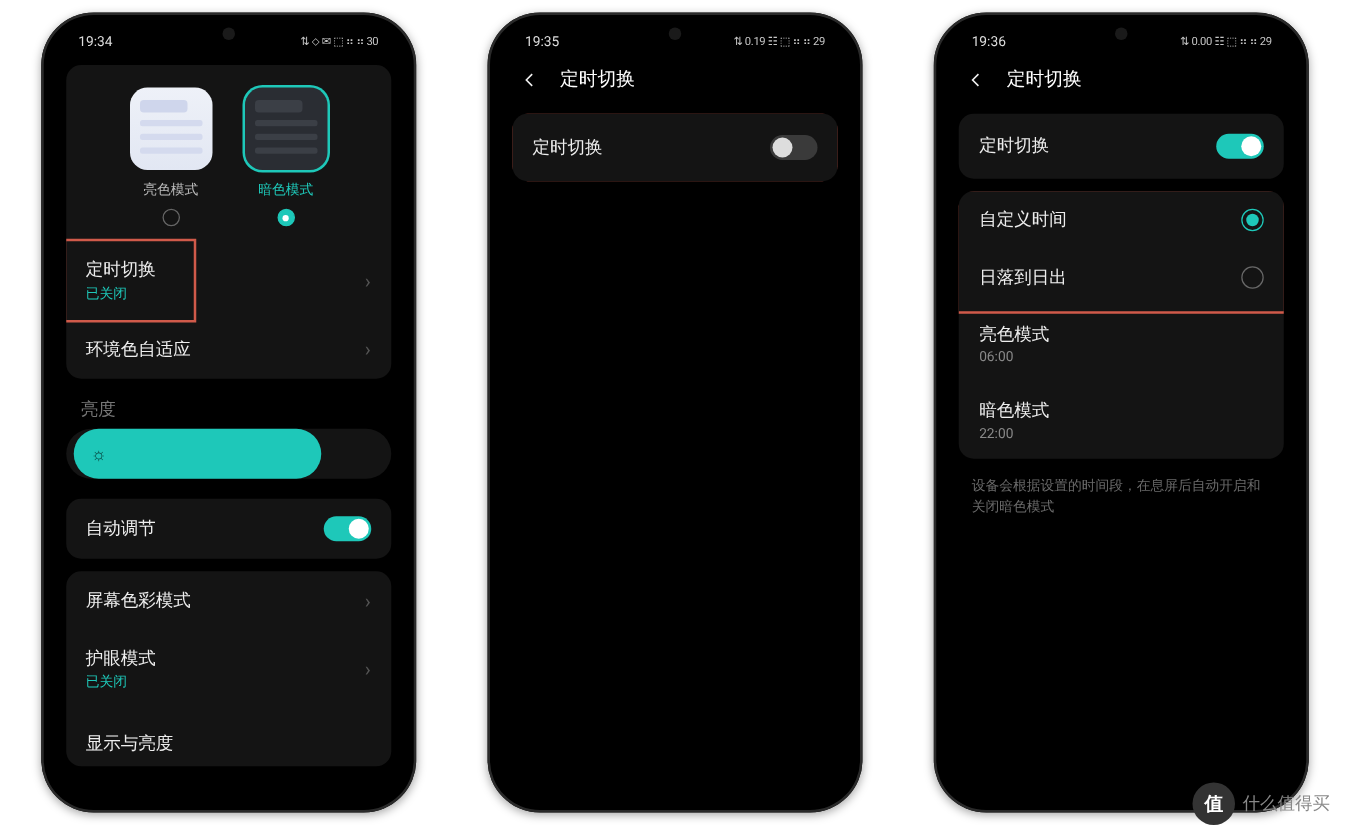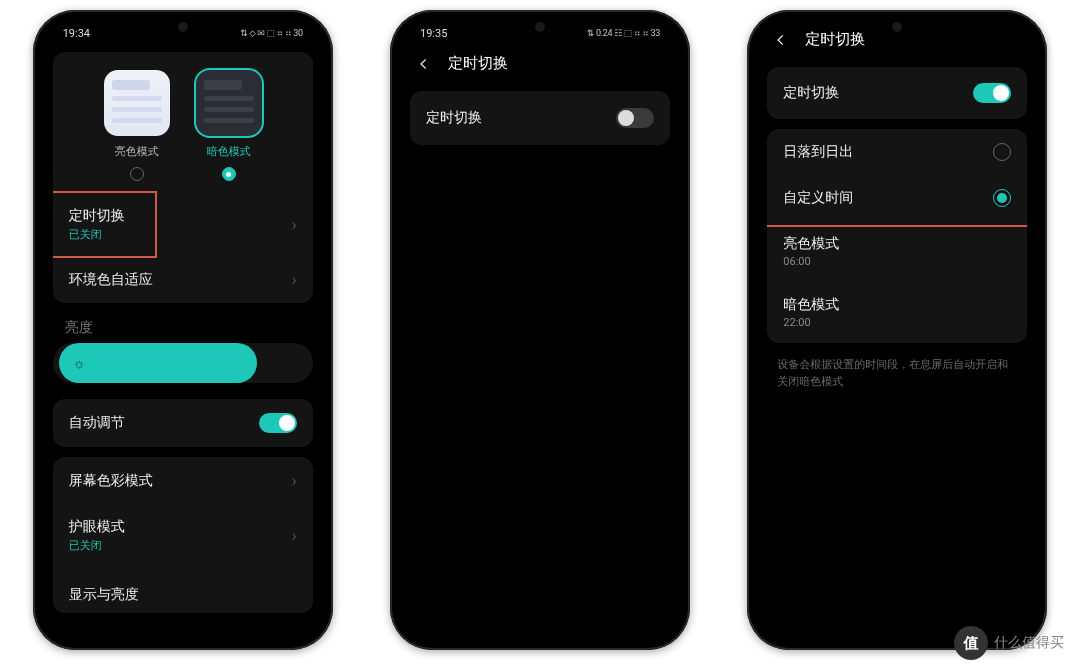--- a/index.html
+++ b/index.html
@@ -282,21 +282,21 @@
       </div>
     </div>
   </div>
 
   <div class="phone">
     <div class="screen">
       <div class="notch"></div>
 
       <div class="statusbar">
         <span>19:35</span>
-        <span class="status-right">⇅ 0.24 ☷ ⬚ ⠶ ⠶ 33</span>
+        <span class="status-right">⇅ 0.19 ☷ ⬚ ⠶ ⠶ 29</span>
       </div>
 
       <div class="titlebar">
         <span class="back-arrow">
           <svg viewBox="0 0 24 24" fill="none" stroke="#eee" stroke-width="2.2">
               <path d="M15 4 L7 12 L15 20"></path>
             </svg>
         </span>
         <span class="title">定时切换</span>
       </div>
@@ -310,20 +310,24 @@
             </span>
         </div>
       </div>
     </div>
   </div>
 
   <div class="phone">
     <div class="screen">
       <div class="notch"></div>
 
+      <div class="statusbar">
+        <span>19:36</span>
+        <span class="status-right">⇅ 0.00 ☷ ⬚ ⠶ ⠶ 29</span>
+      </div>
 
       <div class="titlebar">
         <span class="back-arrow">
           <svg viewBox="0 0 24 24" fill="none" stroke="#eee" stroke-width="2.2">
               <path d="M15 4 L7 12 L15 20"></path>
             </svg>
         </span>
         <span class="title">定时切换</span>
       </div>
 
@@ -332,26 +336,26 @@
           <span class="row-label">定时切换</span>
           <span class="toggle on">
               <span class="knob"></span>
             </span>
         </div>
       </div>
 
       <div class="group" style="position:relative;">
         <div class="hl" style="left:-2px; right:-2px; top:-2px; height:100px;"></div>
         <div class="row">
+          <span class="row-label">自定义时间</span>
+          <span class="radio-circle sel"></span>
+        </div>
+        <div class="row">
           <span class="row-label">日落到日出</span>
           <span class="radio-circle"></span>
-        </div>
-        <div class="row">
-          <span class="row-label">自定义时间</span>
-          <span class="radio-circle sel"></span>
         </div>
         <div class="row">
           <div class="row-col">
             <span class="row-label">亮色模式</span>
             <span class="row-sub gray">06:00</span>
           </div>
         </div>
         <div class="row">
           <div class="row-col">
             <span class="row-label">暗色模式</span>

